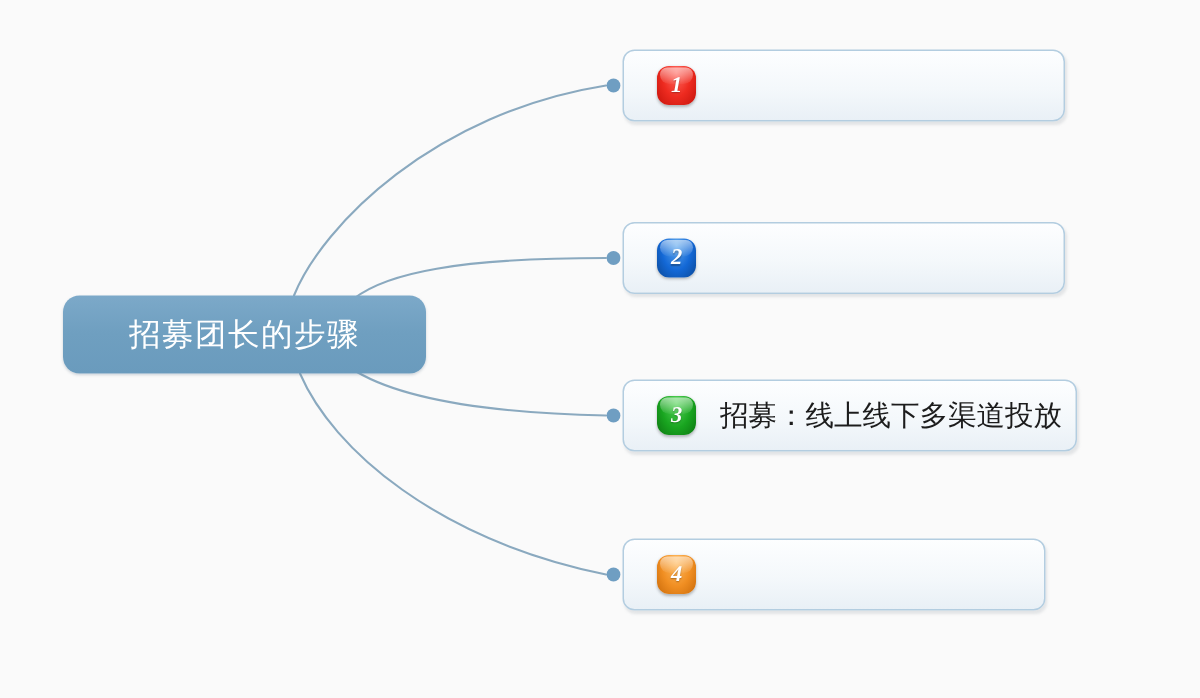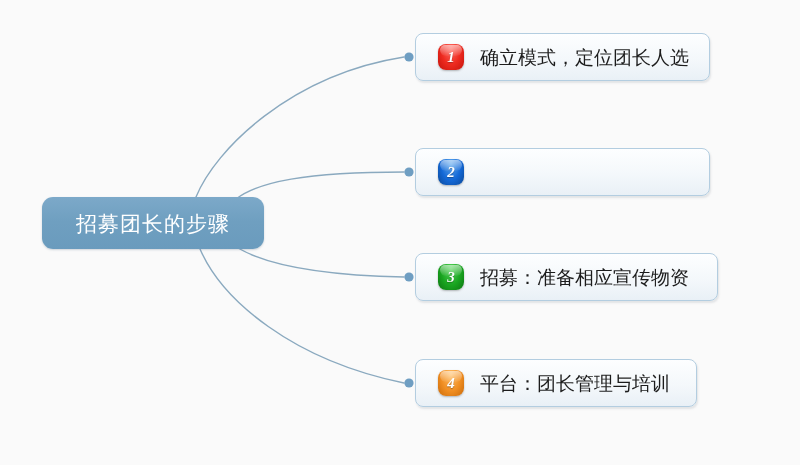--- a/index.html
+++ b/index.html
@@ -28,21 +28,21 @@
     width: 800px;
     height: 465px;
     pointer-events: none;
   }
 
   
   .root-node {
     position: absolute;
     left: 42px;
     top: 197px;
-    width: 222px;
+    width: 242px;
     height: 52px;
     border-radius: 11px;
     background: linear-gradient(180deg, #7ca9c9 0%, #6f9fc0 48%, #6a9bbd 100%);
     box-shadow: 0 1px 2px rgba(100,120,140,0.30);
     display: flex;
     align-items: center;
     justify-content: center;
     box-sizing: border-box;
   }
   .root-label {
@@ -136,36 +136,34 @@
   </svg>
 
   <div class="root-node">
     <span class="root-label">招募团长的步骤</span>
   </div>
 
   <div class="branch" style="left:415px; top:33px; width:295px;">
     <span class="badge c-red">
       <span class="badge-num">1</span>
     </span>
-    <span class="branch-label">确立模式，定位团长人选</span>
   </div>
 
   <div class="branch" style="left:415px; top:148px; width:295px;">
     <span class="badge c-blue">
       <span class="badge-num">2</span>
     </span>
   </div>
 
   <div class="branch" style="left:415px; top:253px; width:303px;">
     <span class="badge c-green">
       <span class="badge-num">3</span>
     </span>
-    <span class="branch-label">招募：准备相应宣传物资</span>
+    <span class="branch-label">招募：线上线下多渠道投放</span>
   </div>
 
   <div class="branch" style="left:415px; top:359px; width:282px;">
     <span class="badge c-orange">
       <span class="badge-num">4</span>
     </span>
-    <span class="branch-label">平台：团长管理与培训</span>
   </div>
 
 </div>
 
 </body></html>

